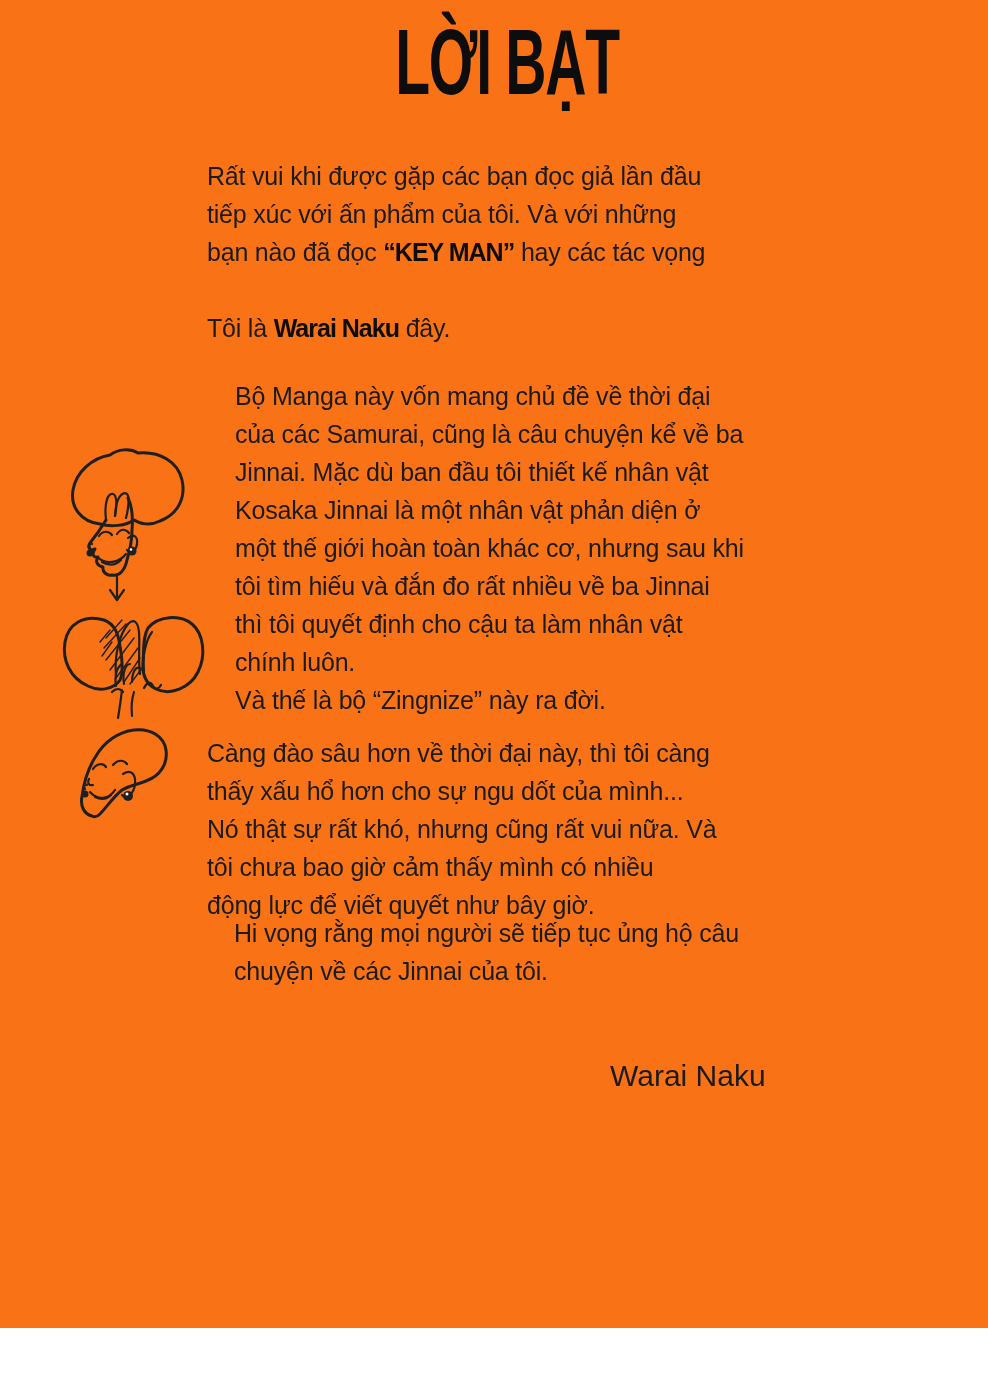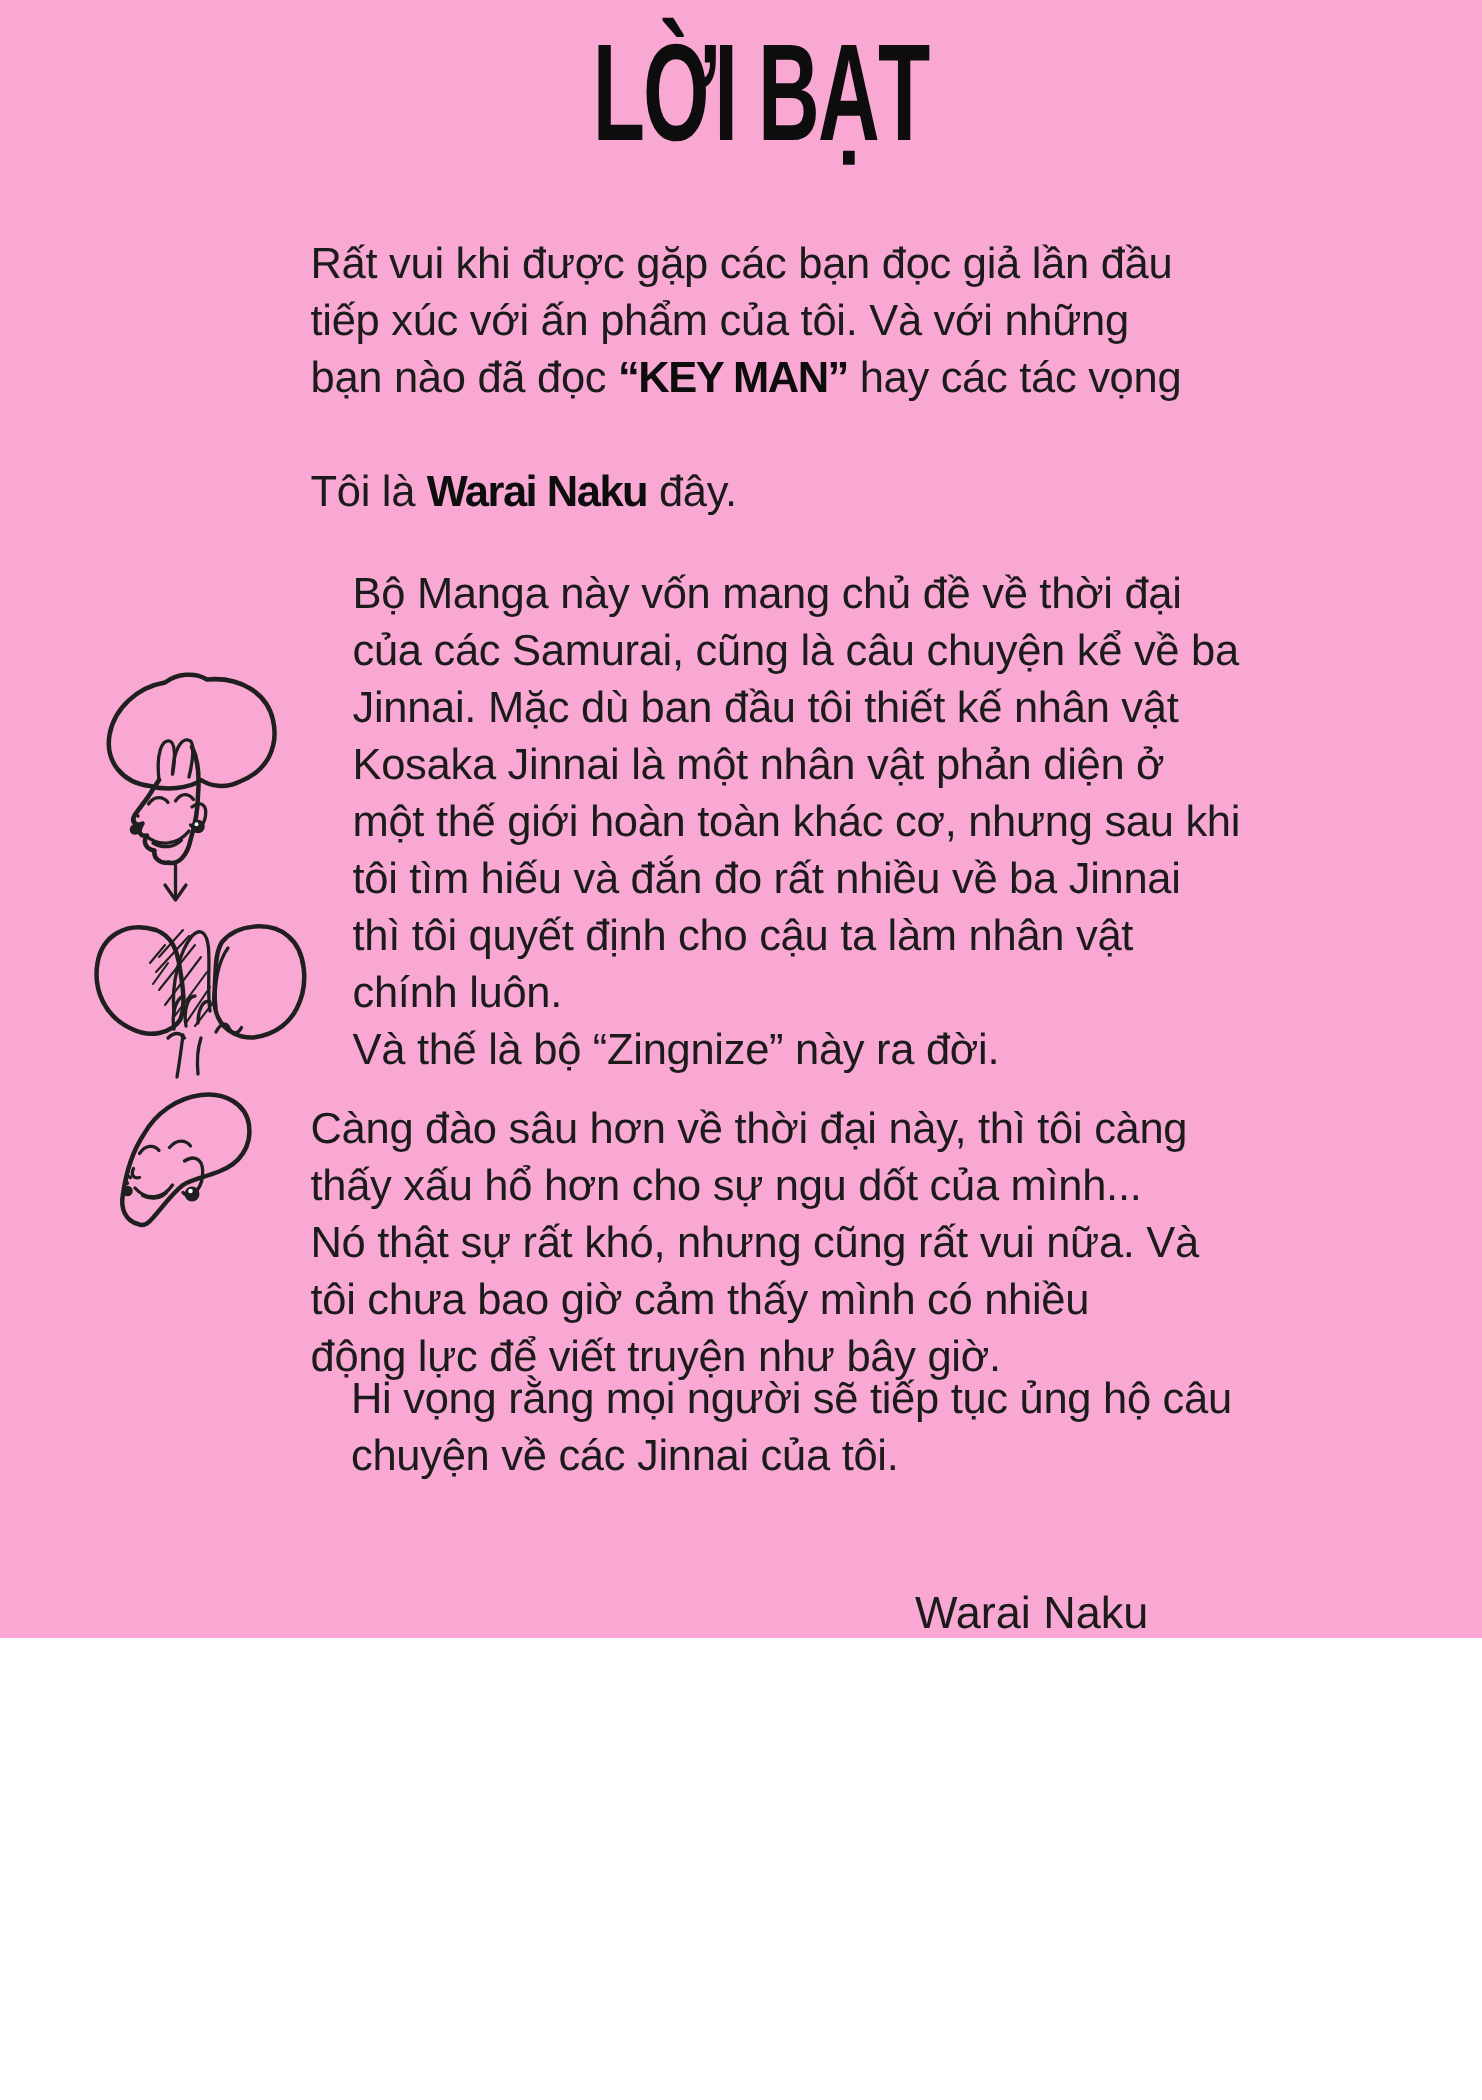--- a/index.html
+++ b/index.html
@@ -1,20 +1,20 @@
 <!DOCTYPE html>
 <html lang="vi"><head>
 <meta charset="utf-8">
 <style>
   html, body { margin: 0; padding: 0; background: #ffffff; }
   .page {
     position: relative;
     width: 988px;
-    height: 1092px;
-    background: #f9a8d4;
+    height: 1328px;
+    background: #f97316;
     overflow: hidden;
     font-family: "Liberation Sans", sans-serif;
     color: #1b1b1b;
   }
   .title {
     position: absolute;
     top: 14px;
     left: 13px;
     width: 100%;
     margin: 0;
@@ -26,21 +26,21 @@
     letter-spacing: -2px;
     color: #0d0d0d;
     transform: scaleX(0.62);
     transform-origin: 50% 0;
     white-space: nowrap;
   }
   .para {
     position: absolute;
     left: 207px;
     margin: 0;
-    font-size: 29px;
+    font-size: 25px;
     line-height: 38px;
     letter-spacing: -0.2px;
     color: #1b1b1b;
   }
   .pre { white-space: pre-line; }
   .p1 { top: 157px; }
   .p2 { top: 377px; margin-left: 28px; }
   .p3 { top: 734px; }
   .p4 { top: 914px; margin-left: 27px; }
   .heavy {
@@ -151,20 +151,20 @@
 một thế giới hoàn toàn khác cơ, nhưng sau khi
 tôi tìm hiếu và đắn đo rất nhiều về ba Jinnai
 thì tôi quyết định cho cậu ta làm nhân vật
 chính luôn.
 Và thế là bộ “Zingnize” này ra đời.</p>
 
   <p class="para pre p3">Càng đào sâu hơn về thời đại này, thì tôi càng
 thấy xấu hổ hơn cho sự ngu dốt của mình...
 Nó thật sự rất khó, nhưng cũng rất vui nữa. Và
 tôi chưa bao giờ cảm thấy mình có nhiều
-động lực để viết truyện như bây giờ.</p>
+động lực để viết quyết như bây giờ.</p>
 
   <p class="para pre p4">Hi vọng rằng mọi người sẽ tiếp tục ủng hộ câu
 chuyện về các Jinnai của tôi.</p>
 
   <div class="signature">Warai Naku</div>
 
 </div>
 
 </body></html>

